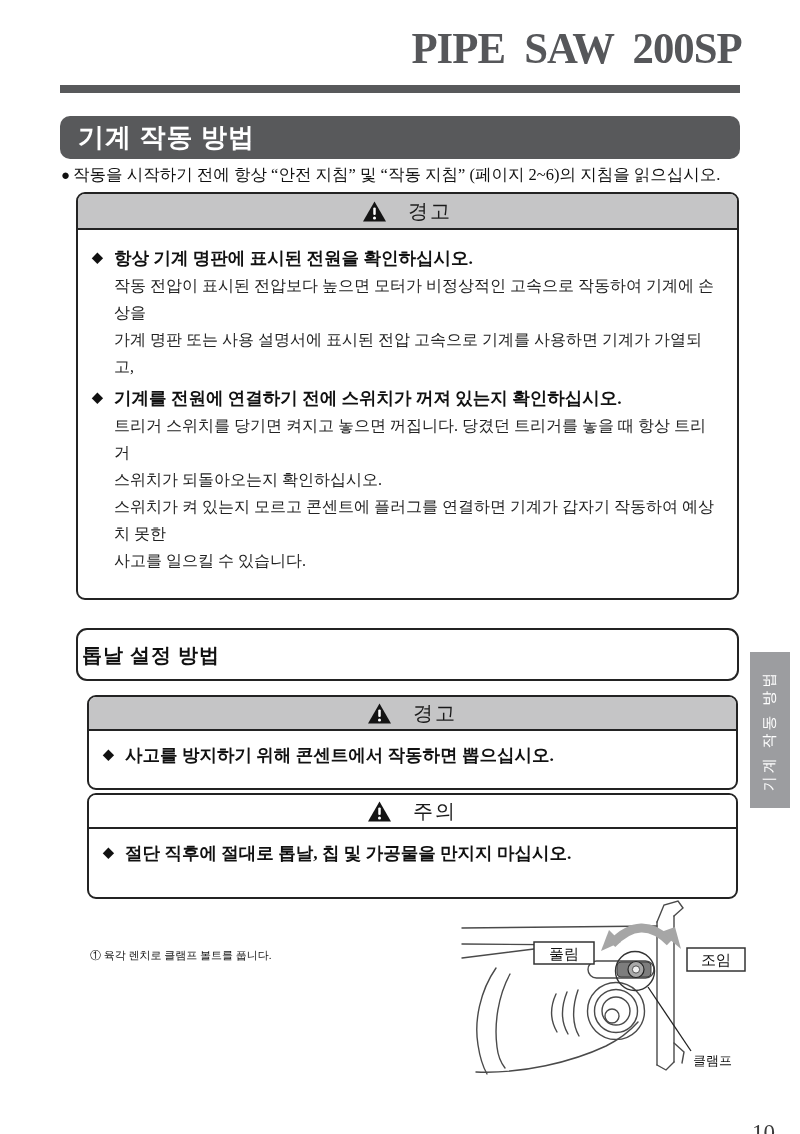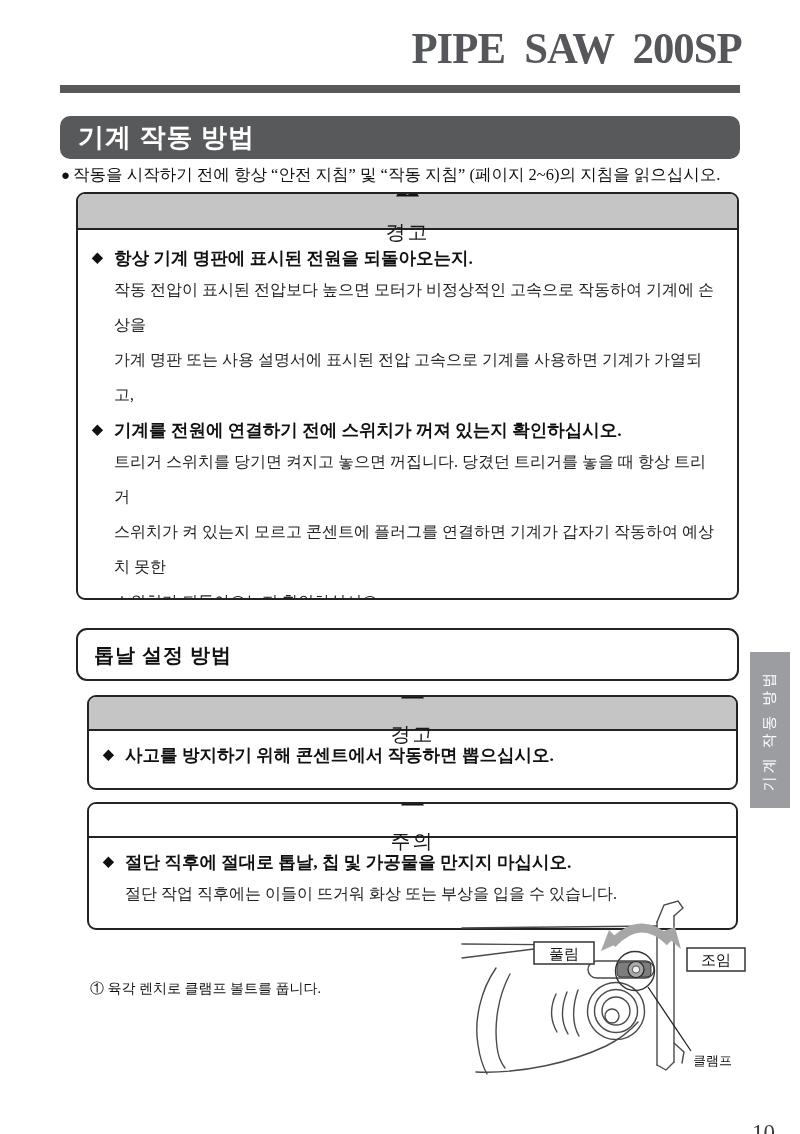--- a/index.html
+++ b/index.html
@@ -26,45 +26,45 @@
   .intro { position:absolute; left:61px; top:164px; width:690px; font-size:16.5px; line-height:22px; color:#111; }
   .intro .bullet { font-size:15px; margin-right:3px; }
 
   
   .wbox {
     position:absolute; box-sizing:border-box; background:#fff;
     border:2px solid #232323; border-radius:9px; overflow:hidden;
   }
   .box1 { left:76px; top:192px; width:663px; height:408px; }
   .box2 { left:87px; top:695px; width:651px; height:95px; }
-  .box3 { left:87px; top:793px; width:651px; height:128px;margin-top:9px; }
+  .box3 { left:87px; top:793px; width:651px; height:106px; }
   .whead {
     height:34px; display:flex; align-items:center; justify-content:center; gap:22px;
-    border-bottom:2px solid #232323; font-size:20px; letter-spacing:2px; color:#1a1a1a;flex-direction:column;
+    border-bottom:2px solid #232323; font-size:20px; letter-spacing:2px; color:#1a1a1a;
   }
   .whead.gray  { background:#c5c5c6; }
   .whead.white { background:#ffffff; }
   .box2 .whead, .box3 .whead { height:32px; }
   .tri { width:23px; height:21px; flex:none; }
 
   .wbody  { padding:10px 18px 0 14px; }
   .item-head { display:flex; font-weight:bold; font-size:17.5px; line-height:28px; margin-top:4px; color:#111; }
   .diamond { width:22px; flex:none; font-size:14px; line-height:28px; }
   .head-text { flex:1; }
-  .body-line { font-size:16px; line-height:35px; padding-left:22px; color:#222; }
+  .body-line { font-size:16px; line-height:27px; padding-left:22px; color:#222; }
 
   
   .subsection {
     position:absolute; left:76px; top:628px; width:663px; height:53px; box-sizing:border-box;
     border:2px solid #232323; border-radius:11px; background:#fff;
-    font-size:20px; font-weight:bold; line-height:50px; padding-left:16px; letter-spacing:1px; color:#111;
-  }
-
-  
-  .step { position:absolute; left:90px; top:948px; font-size:14px; color:#111;margin-top:32px; }
+    font-size:20px; font-weight:bold; line-height:50px; padding-left:4px; letter-spacing:1px; color:#111;
+  }
+
+  
+  .step { position:absolute; left:90px; top:948px; font-size:11px; color:#111; }
 
   
   .figure { position:absolute; left:460px; top:895px; width:290px; height:190px; }
 
   
   .side-tab {
     position:absolute; left:750px; top:652px; width:40px; height:156px;
     background:#9c9da0; display:flex; align-items:center; justify-content:center;
   }
   .side-tab span {
@@ -93,32 +93,32 @@
         <path d="M12 0 L24 21 H0 Z" fill="#141414"></path>
         <rect x="10.7" y="6.2" width="2.6" height="8" rx="1.2" fill="#ffffff"></rect>
         <circle cx="12" cy="17.3" r="1.6" fill="#ffffff"></circle>
       </svg>
       <span>경고</span>
     </div>
     <div class="wbody">
 
       <div class="item-head">
         <span class="diamond">◆</span>
-        <span class="head-text">항상 기계 명판에 표시된 전원을 되돌아오는지.</span>
+        <span class="head-text">항상 기계 명판에 표시된 전원을 확인하십시오.</span>
       </div>
       <div class="body-line">작동 전압이 표시된 전압보다 높으면 모터가 비정상적인 고속으로 작동하여 기계에 손상을</div>
       <div class="body-line">가계 명판 또는 사용 설명서에 표시된 전압 고속으로 기계를 사용하면 기계가 가열되고,</div>
 
       <div class="item-head">
         <span class="diamond">◆</span>
         <span class="head-text">기계를 전원에 연결하기 전에 스위치가 꺼져 있는지 확인하십시오.</span>
       </div>
       <div class="body-line">트리거 스위치를 당기면 켜지고 놓으면 꺼집니다. 당겼던 트리거를 놓을 때 항상 트리거</div>
+      <div class="body-line">스위치가 되돌아오는지 확인하십시오.</div>
       <div class="body-line">스위치가 켜 있는지 모르고 콘센트에 플러그를 연결하면 기계가 갑자기 작동하여 예상치 못한</div>
-      <div class="body-line">스위치가 되돌아오는지 확인하십시오.</div>
       <div class="body-line">사고를 일으킬 수 있습니다.</div>
 
     </div>
   </div>
 
   <div class="subsection">
     <span>톱날 설정 방법</span>
   </div>
 
   <div class="wbox box2">
@@ -145,21 +145,20 @@
         <rect x="10.7" y="6.2" width="2.6" height="8" rx="1.2" fill="#ffffff"></rect>
         <circle cx="12" cy="17.3" r="1.6" fill="#ffffff"></circle>
       </svg>
       <span>주의</span>
     </div>
     <div class="wbody">
       <div class="item-head" style="margin-top:0">
         <span class="diamond">◆</span>
         <span class="head-text">절단 직후에 절대로 톱날, 칩 및 가공물을 만지지 마십시오.</span>
       </div>
-      <div class="body-line">절단 작업 직후에는 이들이 뜨거워 화상 또는 부상을 입을 수 있습니다.</div>
     </div>
   </div>
 
   <div class="step"><span>①</span> <span>육각 렌치로 클램프 볼트를 풉니다.</span></div>
 
   <svg class="figure" viewBox="0 0 290 190">
     <g fill="none" stroke="#4a4a4a" stroke-width="1.4" stroke-linecap="round">
       <line x1="2" y1="33" x2="197" y2="31"></line>
       <line x1="2" y1="49" x2="127" y2="50"></line>
       <path d="M2,63 L74,54"></path>

